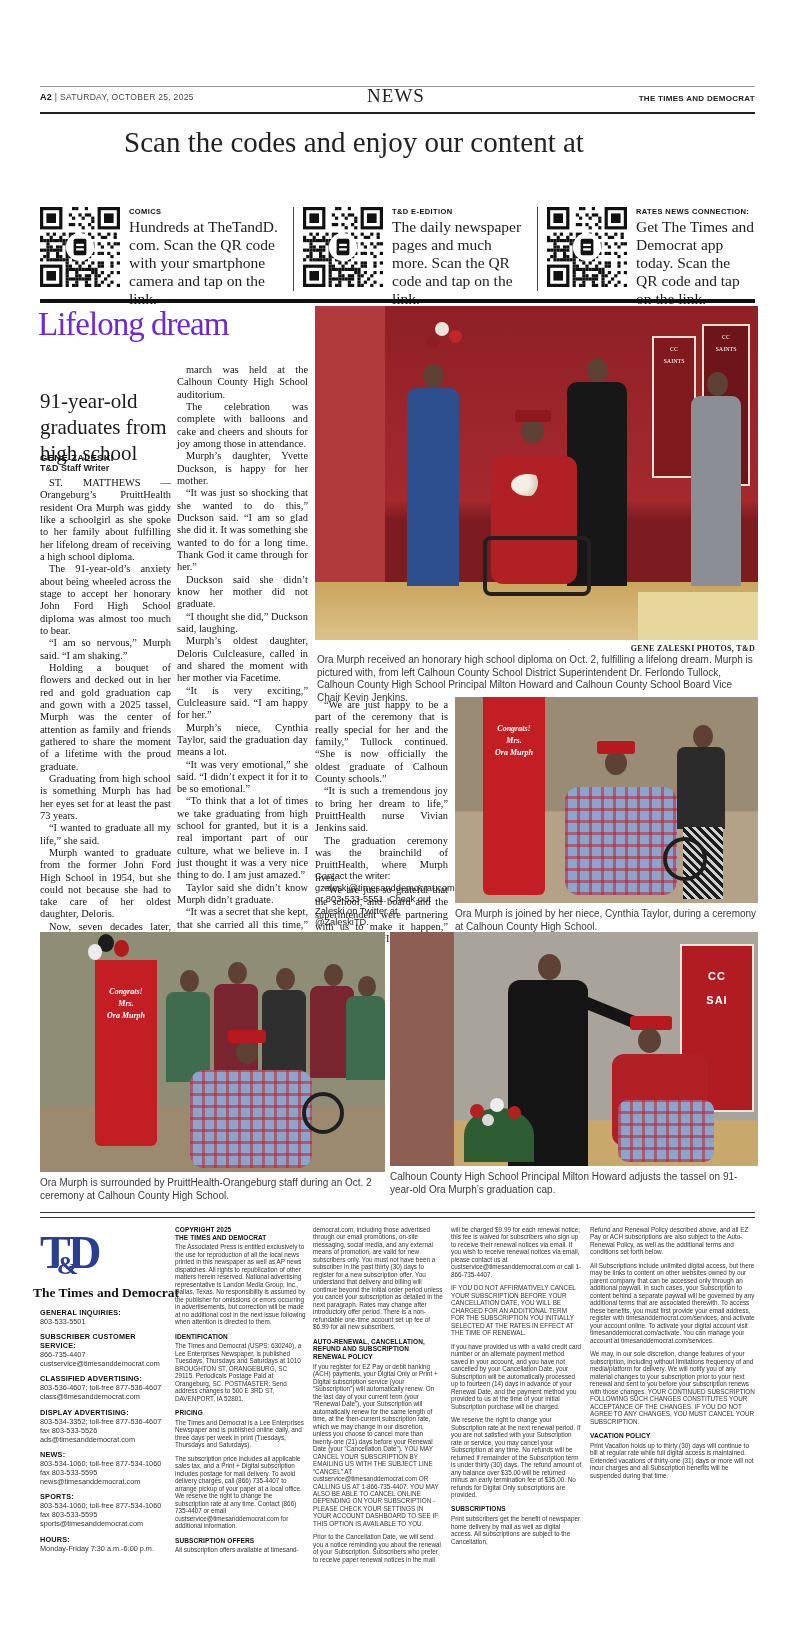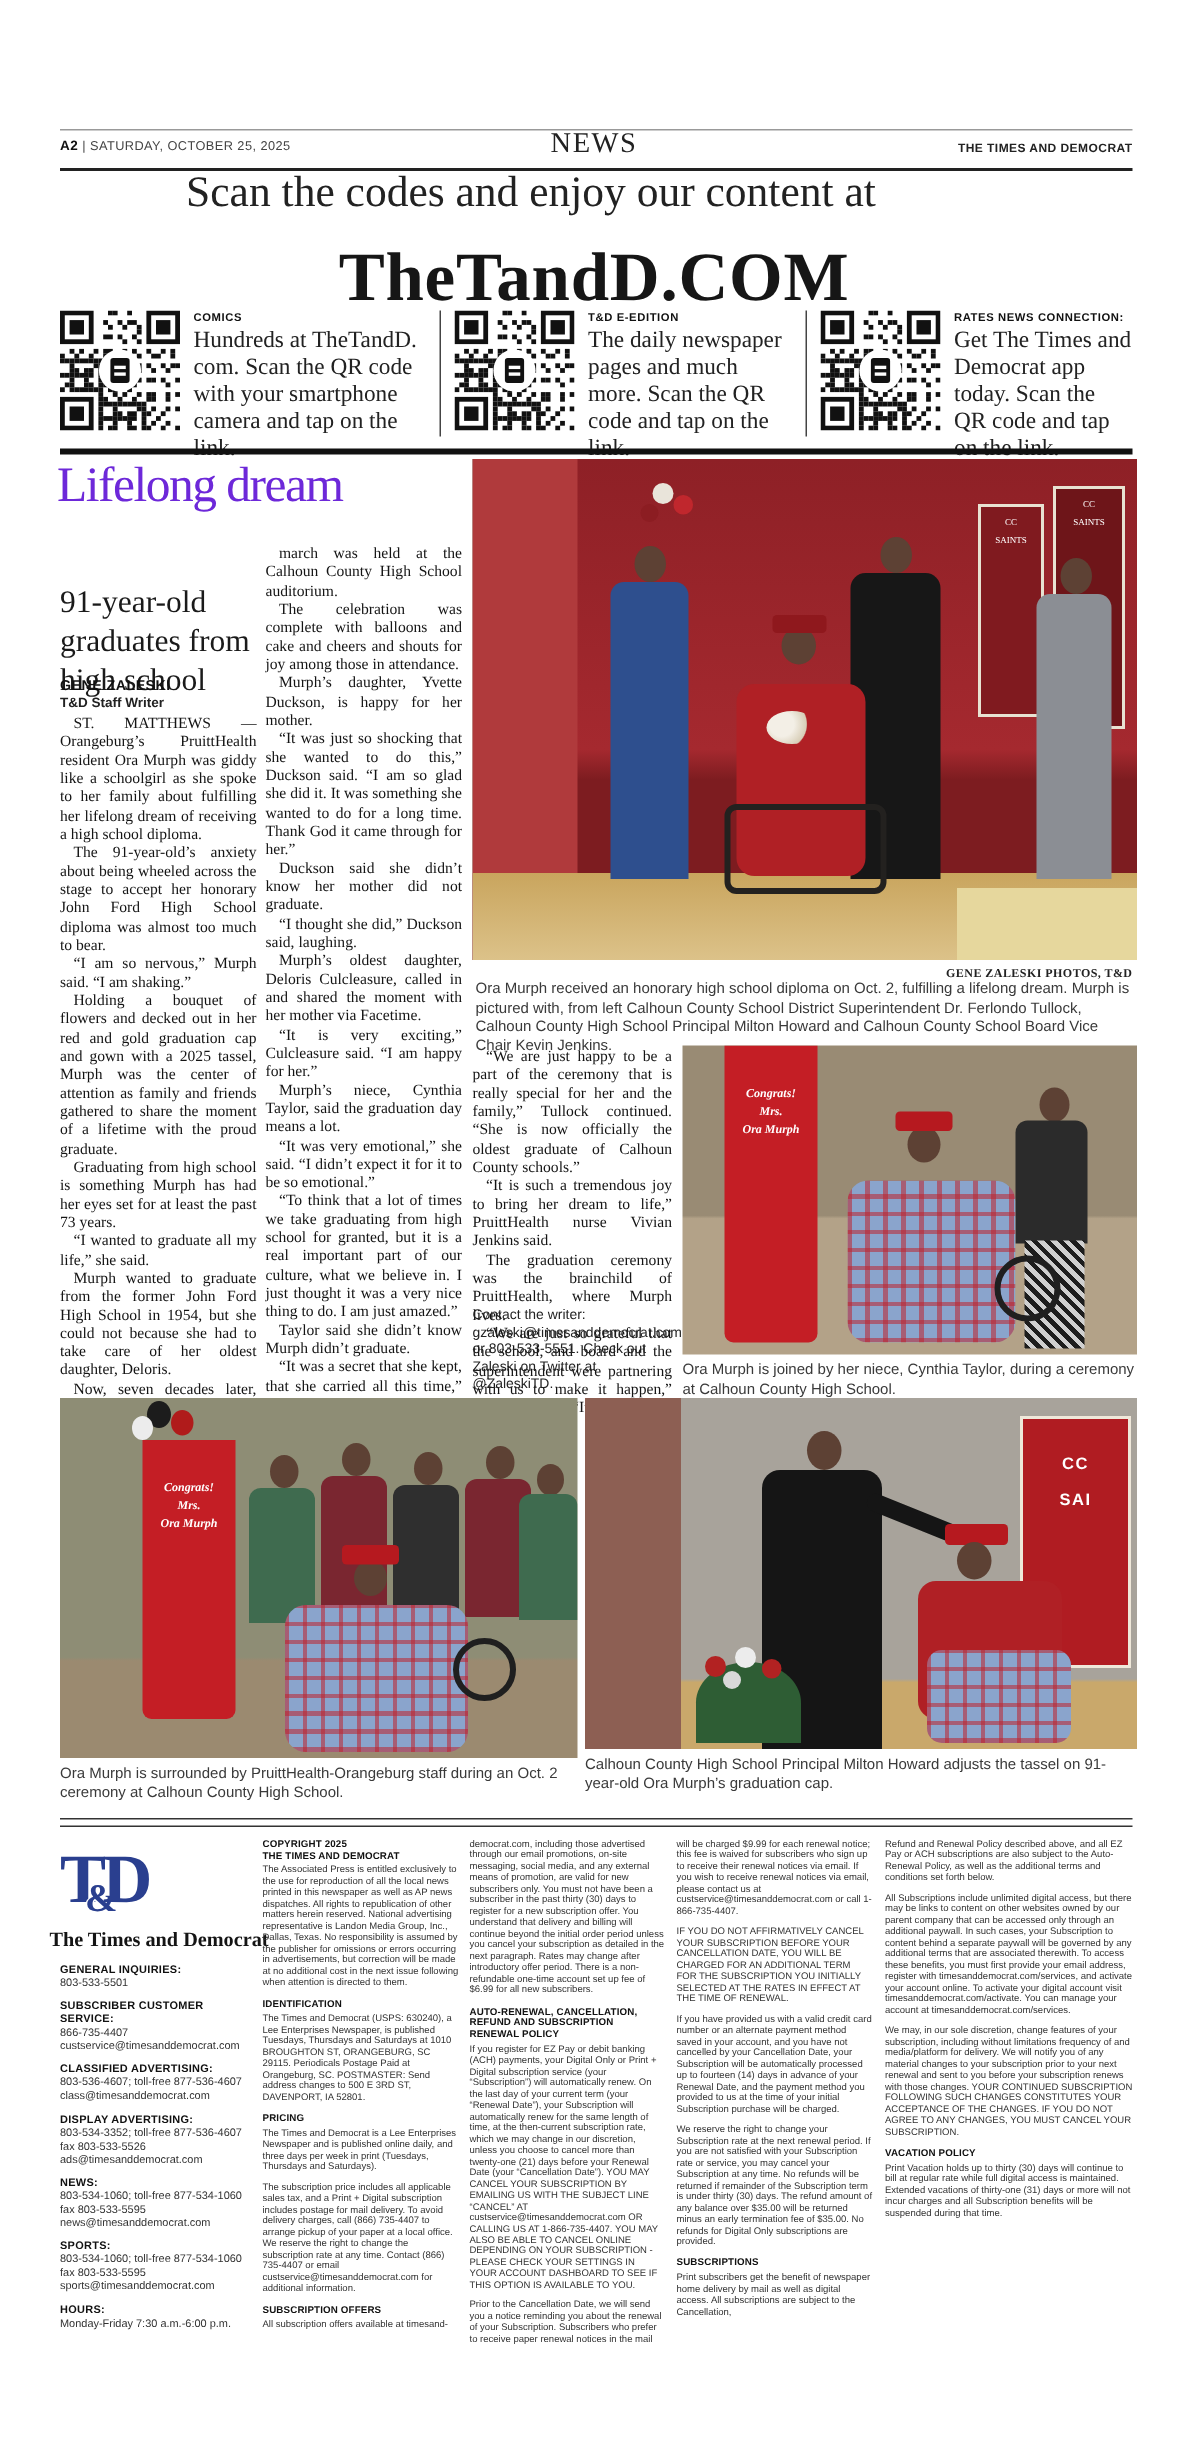--- a/index.html
+++ b/index.html
@@ -70,22 +70,21 @@
   <div class="abs rule" style="left:40px;top:86px;width:715px"></div>
   <div class="abs sans folio" style="left:40px;top:92px">
     <b>A2</b>
     <span> | </span>
     <span>SATURDAY, OCTOBER 25, 2025</span>
   </div>
   <div class="abs section-title" style="left:0;top:85px;width:792px;text-align:center">NEWS</div>
   <div class="abs sans pub" style="right:37px;top:94px">THE TIMES AND DEMOCRAT</div>
   <div class="abs rule thick" style="left:40px;top:112px;width:715px"></div>
 
-  <div class="abs promo1" style="left:0;top:112px;width:708px">Scan the codes and enjoy our content at</div>
-  <div class="abs promo2" style="left:0;top:158px;width:792px">TheTandD.COM</div>
+  <div class="abs promo1" style="left:0;top:126px;width:708px">Scan the codes and enjoy our content at</div>
 
   <div class="abs" style="left:40px;top:207px;width:246px;display:flex;gap:9px">
     <svg class="qr" width="80" height="80" viewBox="0 0 25 25">
         <rect x="0" y="0" width="25" height="25" fill="#fff"></rect>
         <rect x="0" y="9" width="1" height="1" fill="#111"></rect>
         <rect x="0" y="10" width="1" height="1" fill="#111"></rect>
         <rect x="0" y="13" width="1" height="1" fill="#111"></rect>
         <rect x="0" y="16" width="1" height="1" fill="#111"></rect>
         <rect x="1" y="10" width="1" height="1" fill="#111"></rect>
         <rect x="1" y="13" width="1" height="1" fill="#111"></rect>

